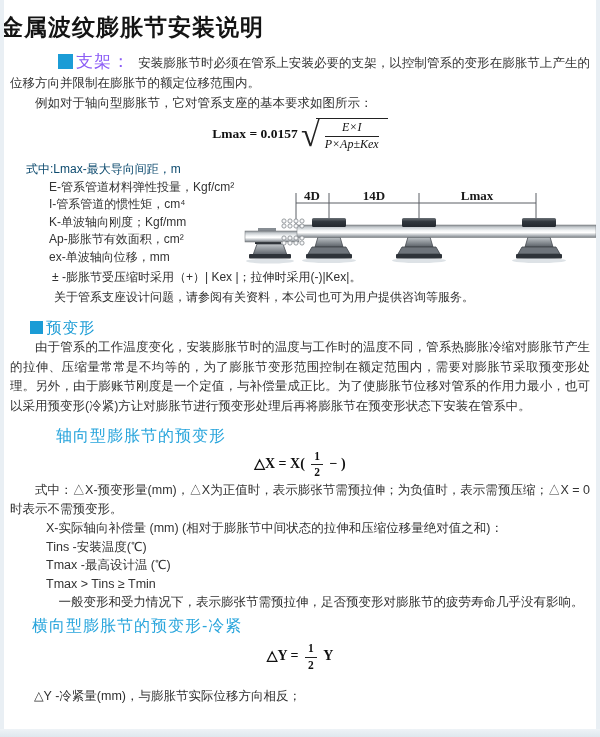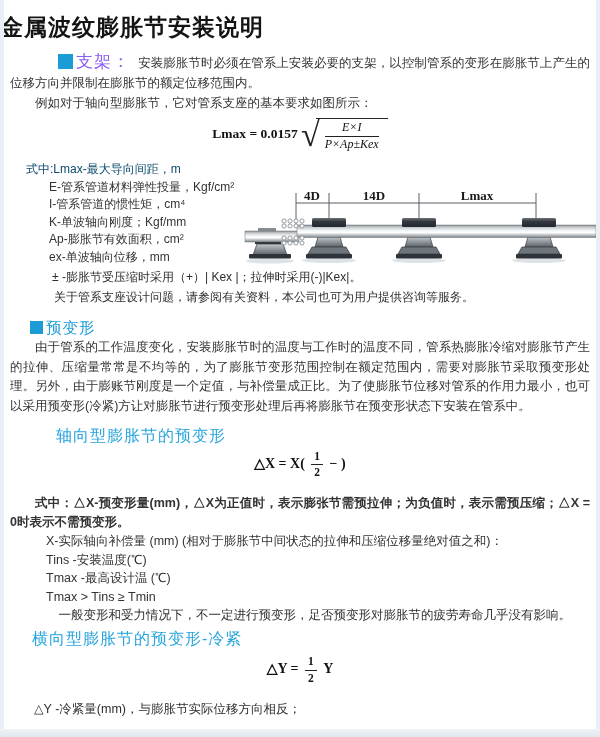--- a/index.html
+++ b/index.html
@@ -53,21 +53,21 @@
   .pm-note{margin:2px 10px 0 52px;font-size:12px;line-height:19px;}
   .svc-note{margin:1px 10px 0 54px;font-size:12px;line-height:19px;}
 
   .sec2{margin:11px 0 0 30px;font-size:15.5px;color:#1b9cd6;letter-spacing:1px;line-height:20px;}
   .body-p{line-height:19.5px;text-indent:2em;}
 
   .sub-title{color:#29a5dc;font-size:16px;letter-spacing:1px;line-height:21px;}
   .axial-title{margin:9px 0 0 56px;}
   .lateral-title{margin:3px 0 0 32px;}
 
-  .axial-where{margin-top:15px;line-height:19px;text-indent:2em;font-weight:bold;}
+  .axial-where{margin-top:2px;line-height:19px;text-indent:2em;}
   .axial-items{margin:0 10px 0 46px;font-size:12.5px;line-height:18.5px;color:#333;}
   .axial-note{margin:0 10px 0 46px;font-size:12.5px;line-height:19px;text-indent:1em;}
   .lateral-note{margin:15px 10px 0 34px;font-size:12.5px;line-height:18px;}
 
   
   .diagram{position:absolute;left:239px;top:191px;width:357px;height:80px;z-index:5;}
   .diagram svg{display:block;}
 </style>
 </head>
 <body>
@@ -209,21 +209,21 @@
 
 <p class="para axial-where">式中：△X-预变形量(mm)，△X为正值时，表示膨张节需预拉伸；为负值时，表示需预压缩；△X = 0时表示不需预变形。</p>
 
 <div class="axial-items">
   <div>X-实际轴向补偿量 (mm) (相对于膨胀节中间状态的拉伸和压缩位移量绝对值之和)：</div>
   <div>Tins -安装温度(℃)</div>
   <div>Tmax -最高设计温  (℃)</div>
   <div>Tmax &gt; Tins ≥ Tmin</div>
 </div>
 
-<div class="axial-note">一般变形和受力情况下，不一定进行预变形，足否预变形对膨胀节的疲劳寿命几乎没有影响。</div>
+<div class="axial-note">一般变形和受力情况下，表示膨张节需预拉伸，足否预变形对膨胀节的疲劳寿命几乎没有影响。</div>
 
 <div class="sub-title lateral-title">横向型膨胀节的预变形-冷紧</div>
 
 <div class="formula f3">
   <span class="fb">△Y =</span>
   <span class="frac half"><span class="num">1</span><span class="den">2</span></span>
   <span class="fb">Y</span>
 </div>
 
 <div class="lateral-note">△Y -冷紧量(mm)，与膨胀节实际位移方向相反；</div>

